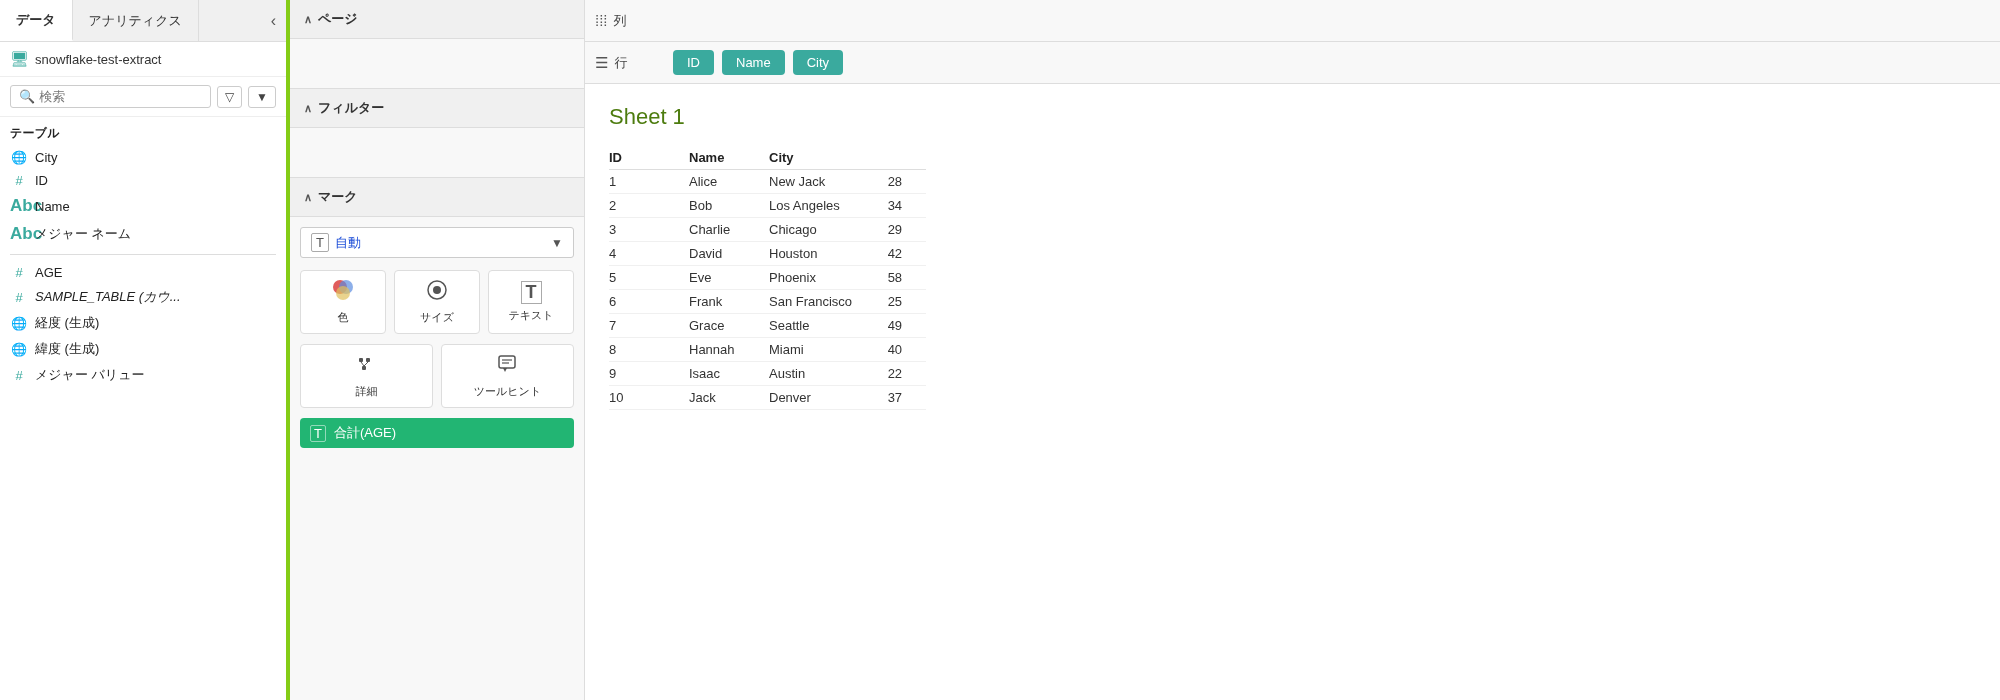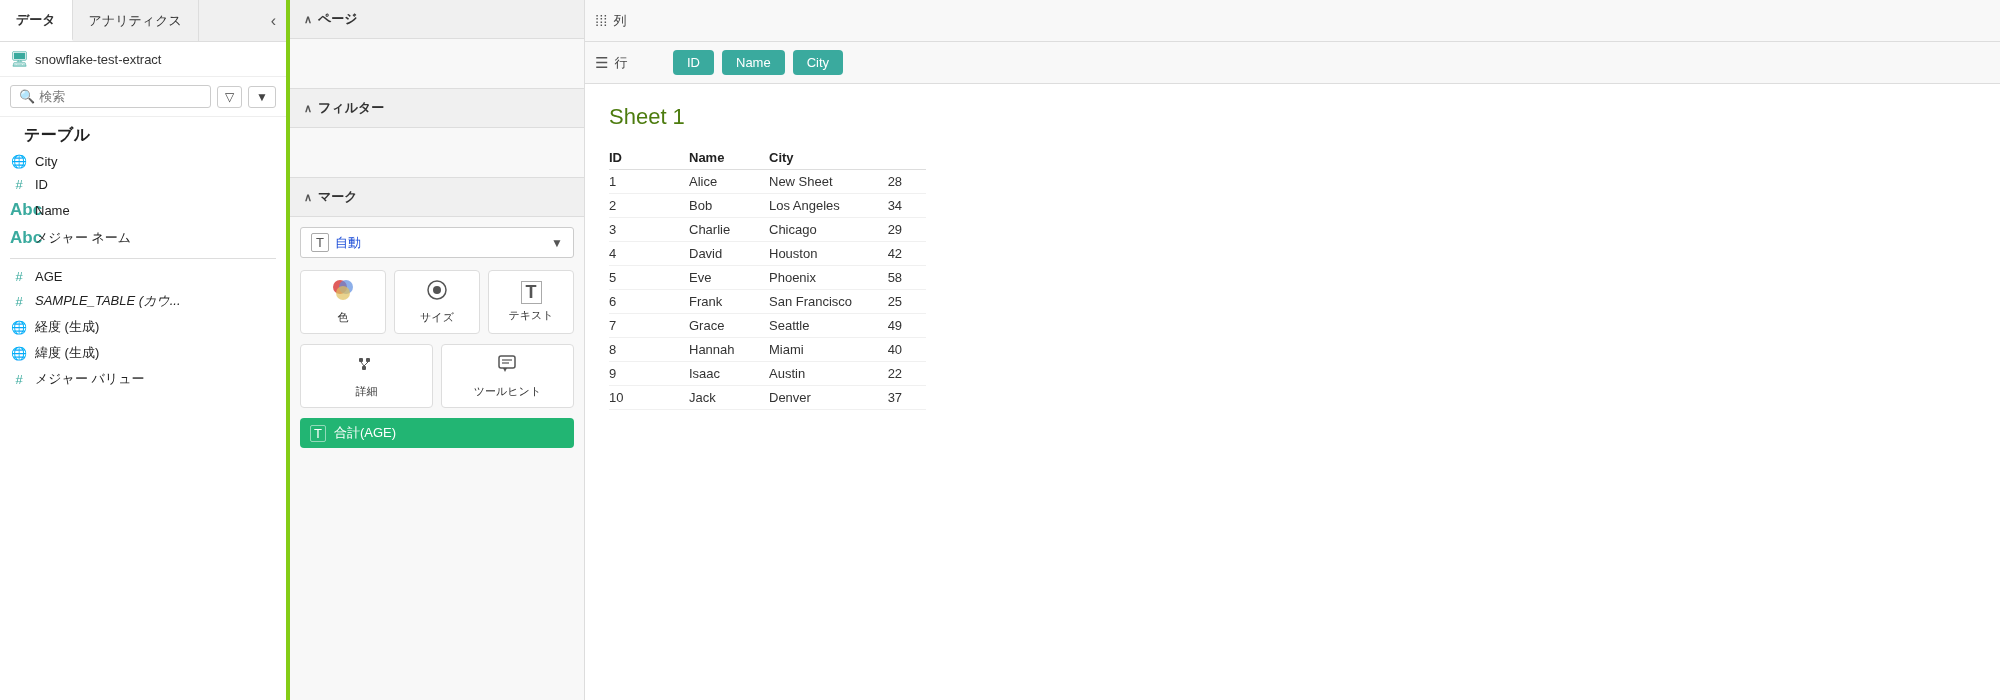--- a/index.html
+++ b/index.html
@@ -96,23 +96,23 @@
       cursor: pointer;
       font-size: 12px;
       color: #444;
       display: flex;
       align-items: center;
       gap: 3px;
     }
 
     .section-label {
       font-weight: bold;
-      font-size: 16px;
+      font-size: 12px;
       color: #222;
-      padding: 8px 10px 4px 24px;
+      padding: 8px 10px 4px 10px;
       letter-spacing: 0.02em;
     }
 
     .field-list {
       padding: 0 4px;
     }
 
     .field-item {
       display: flex;
       align-items: center;
@@ -565,21 +565,21 @@
           <th>ID</th>
           <th>Name</th>
           <th>City</th>
           <th></th>
         </tr>
       </thead>
       <tbody id="table-body">
       <tr>
       <td>1</td>
       <td>Alice</td>
-      <td>New Sheet</td>
+      <td>New Jack</td>
       <td class="num-col">28</td>
     </tr>
           <tr>
       <td>2</td>
       <td>Bob</td>
       <td>Los Angeles</td>
       <td class="num-col">34</td>
     </tr>
           <tr>
       <td>3</td>

